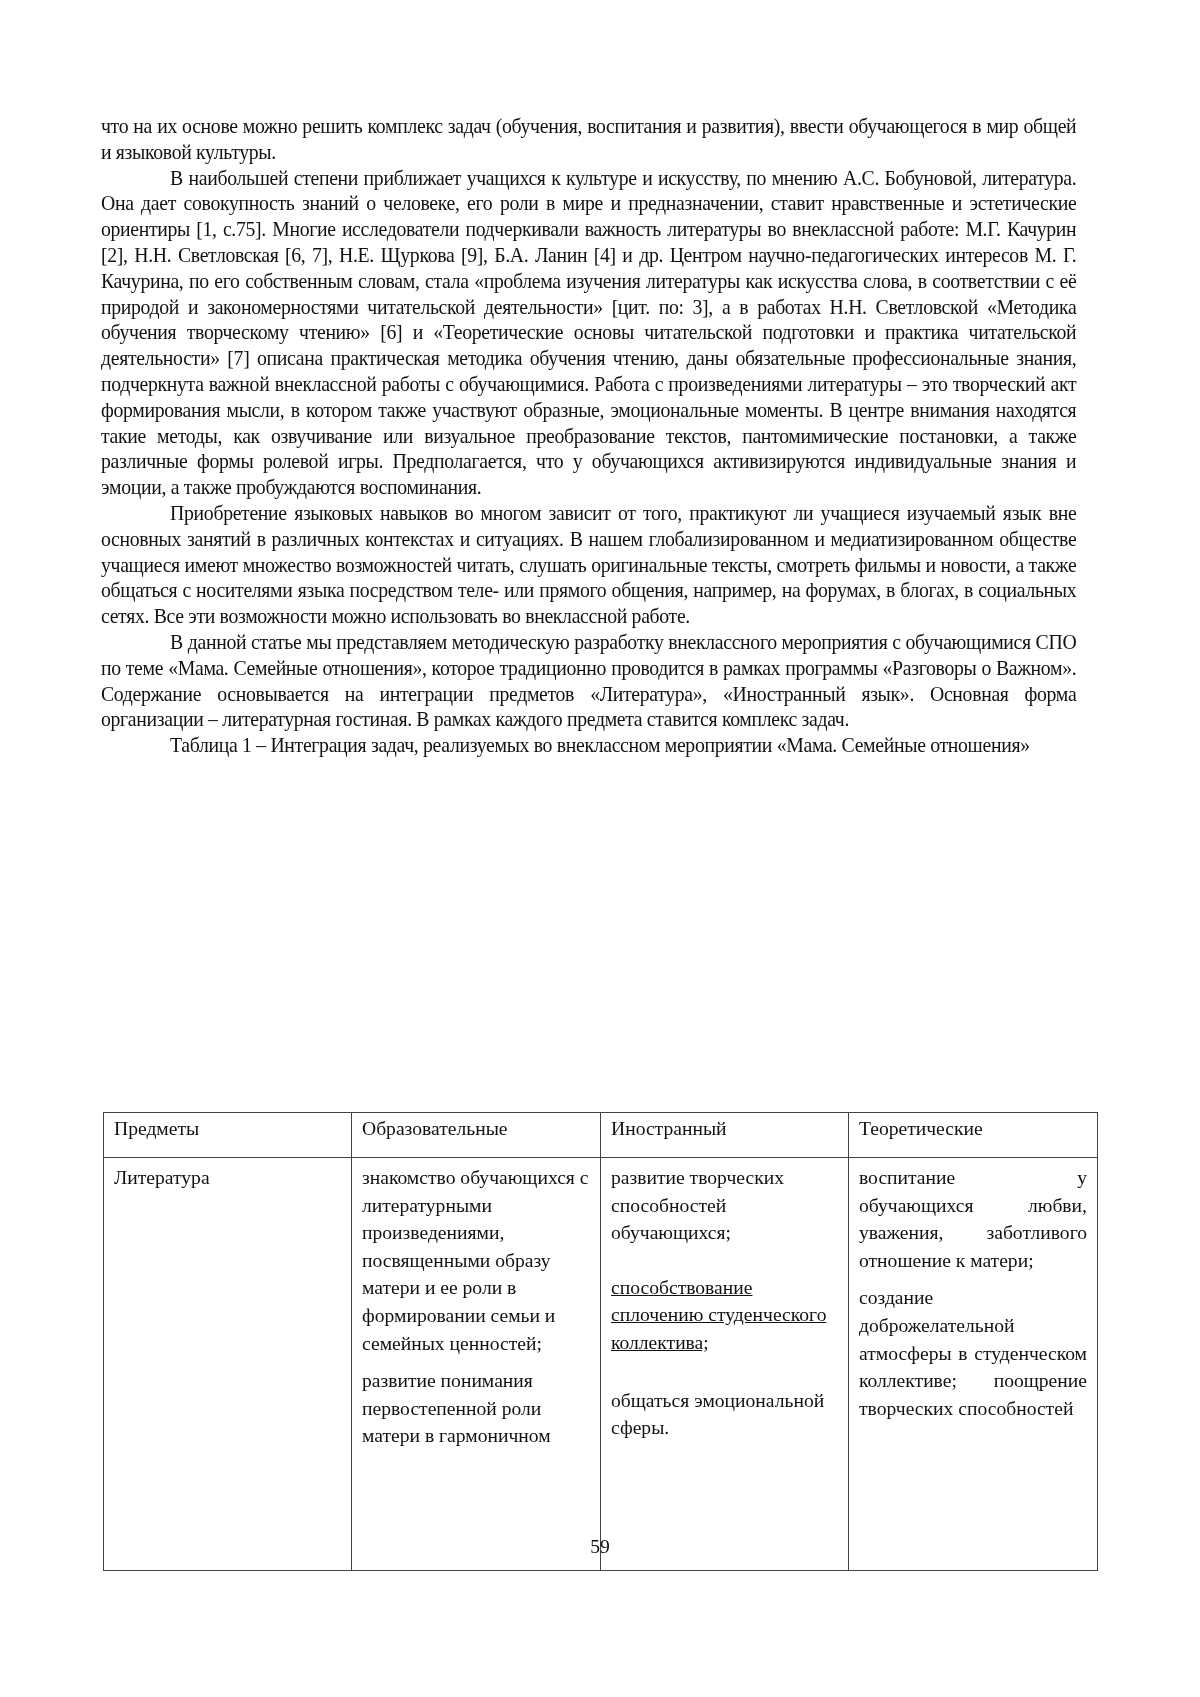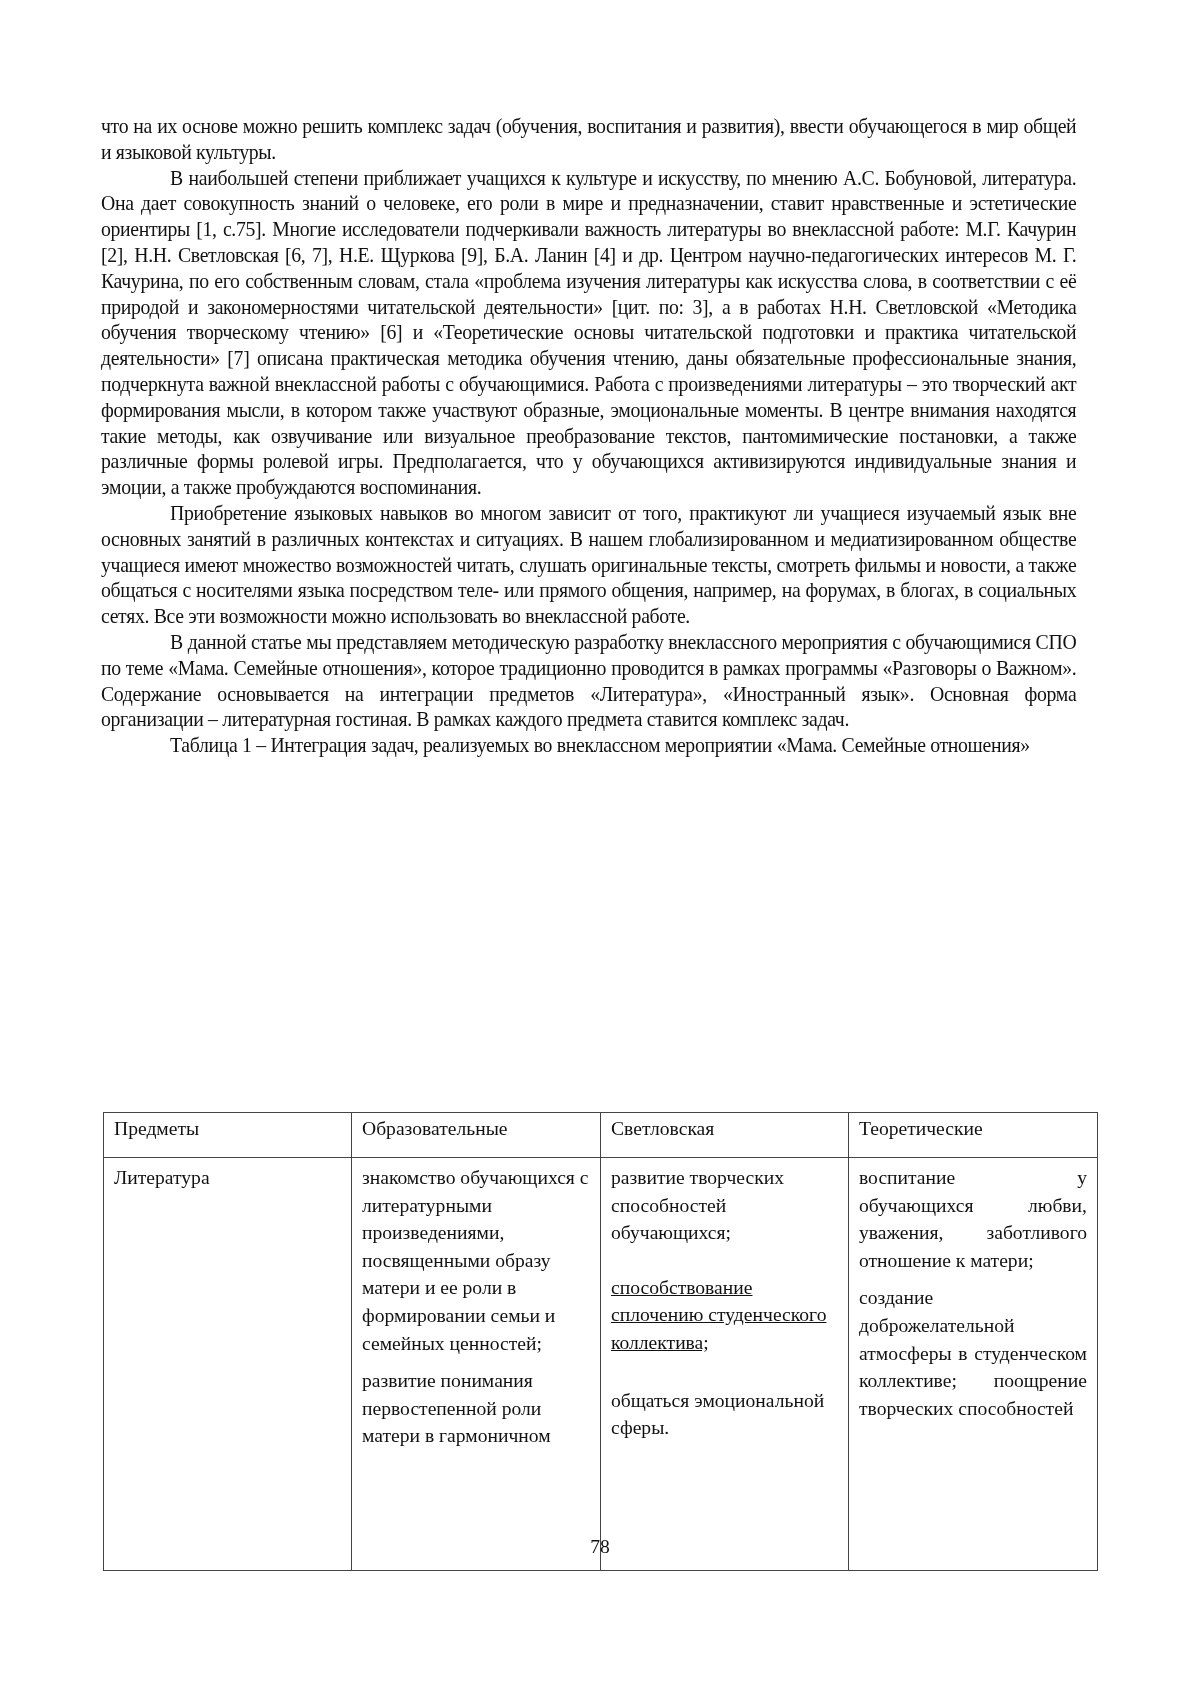--- a/index.html
+++ b/index.html
@@ -64,21 +64,21 @@
     <colgroup>
       <col style="width:248px">
       <col style="width:249px">
       <col style="width:248px">
       <col style="width:249px">
     </colgroup>
     <tbody>
         <tr>
       <th>Предметы</th>
       <th>Образовательные</th>
-      <th>Светловская</th>
+      <th>Иностранный</th>
       <th>Теоретические</th>
     </tr>
     <tr class="body-row">
       <td>
         <div class="clip">
           <p class="cell-par">Литература</p>
         </div>
       </td>
       <td>
         <div class="clip">
@@ -97,13 +97,13 @@
         <div class="clip" style="text-align:justify;">
           <p class="cell-par">воспитание у обучающихся любви, уважения, заботливого отношение к матери;</p>
           <p class="cell-par gap-sm">создание доброжелательной атмосферы в студенческом коллективе; поощрение творческих способностей</p>
         </div>
       </td>
     </tr>
   </tbody>
     </table>
 </div>
 
-<div class="page-number">78</div>
+<div class="page-number">59</div>
 
 </body></html>

